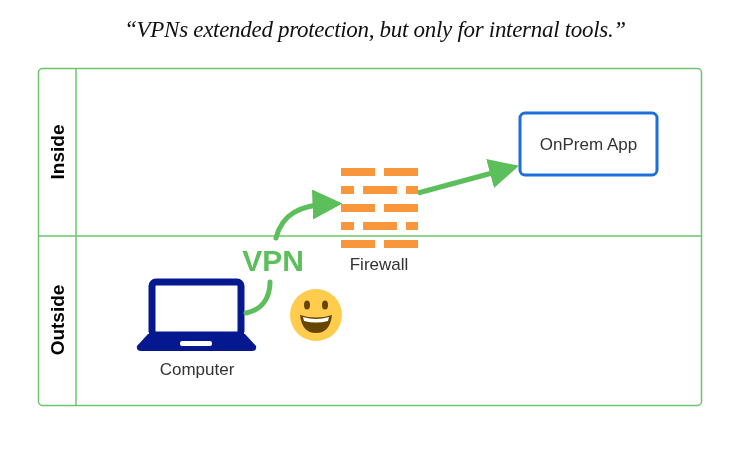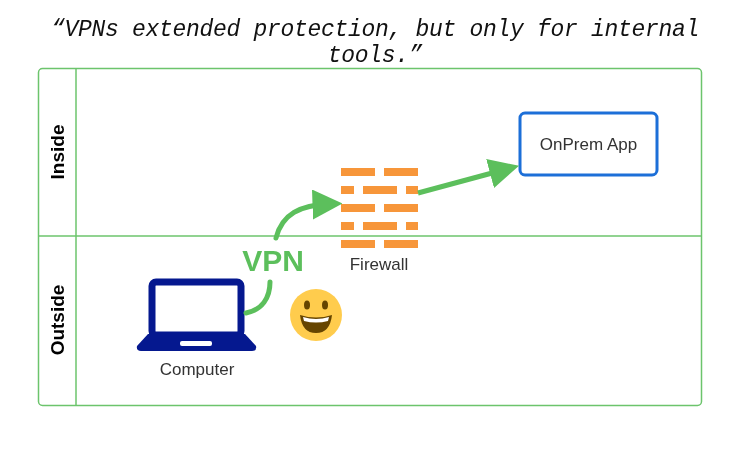--- a/index.html
+++ b/index.html
@@ -13,21 +13,21 @@
       position: relative;
       overflow: hidden;
       font-family: "Liberation Sans", "DejaVu Sans", sans-serif;
     }
     .title {
       position: absolute;
       left: 0;
       top: 17px;
       width: 750px;
       text-align: center;
-      font-family: Liberation Mono, monospace;
+      font-family: Liberation Serif, serif;
       font-style: italic;
       font-size: 23px;
       color: #111111;
       letter-spacing: -0.3px;
     }
     svg.diagram {
       position: absolute;
       left: 0;
       top: 0;
     }

